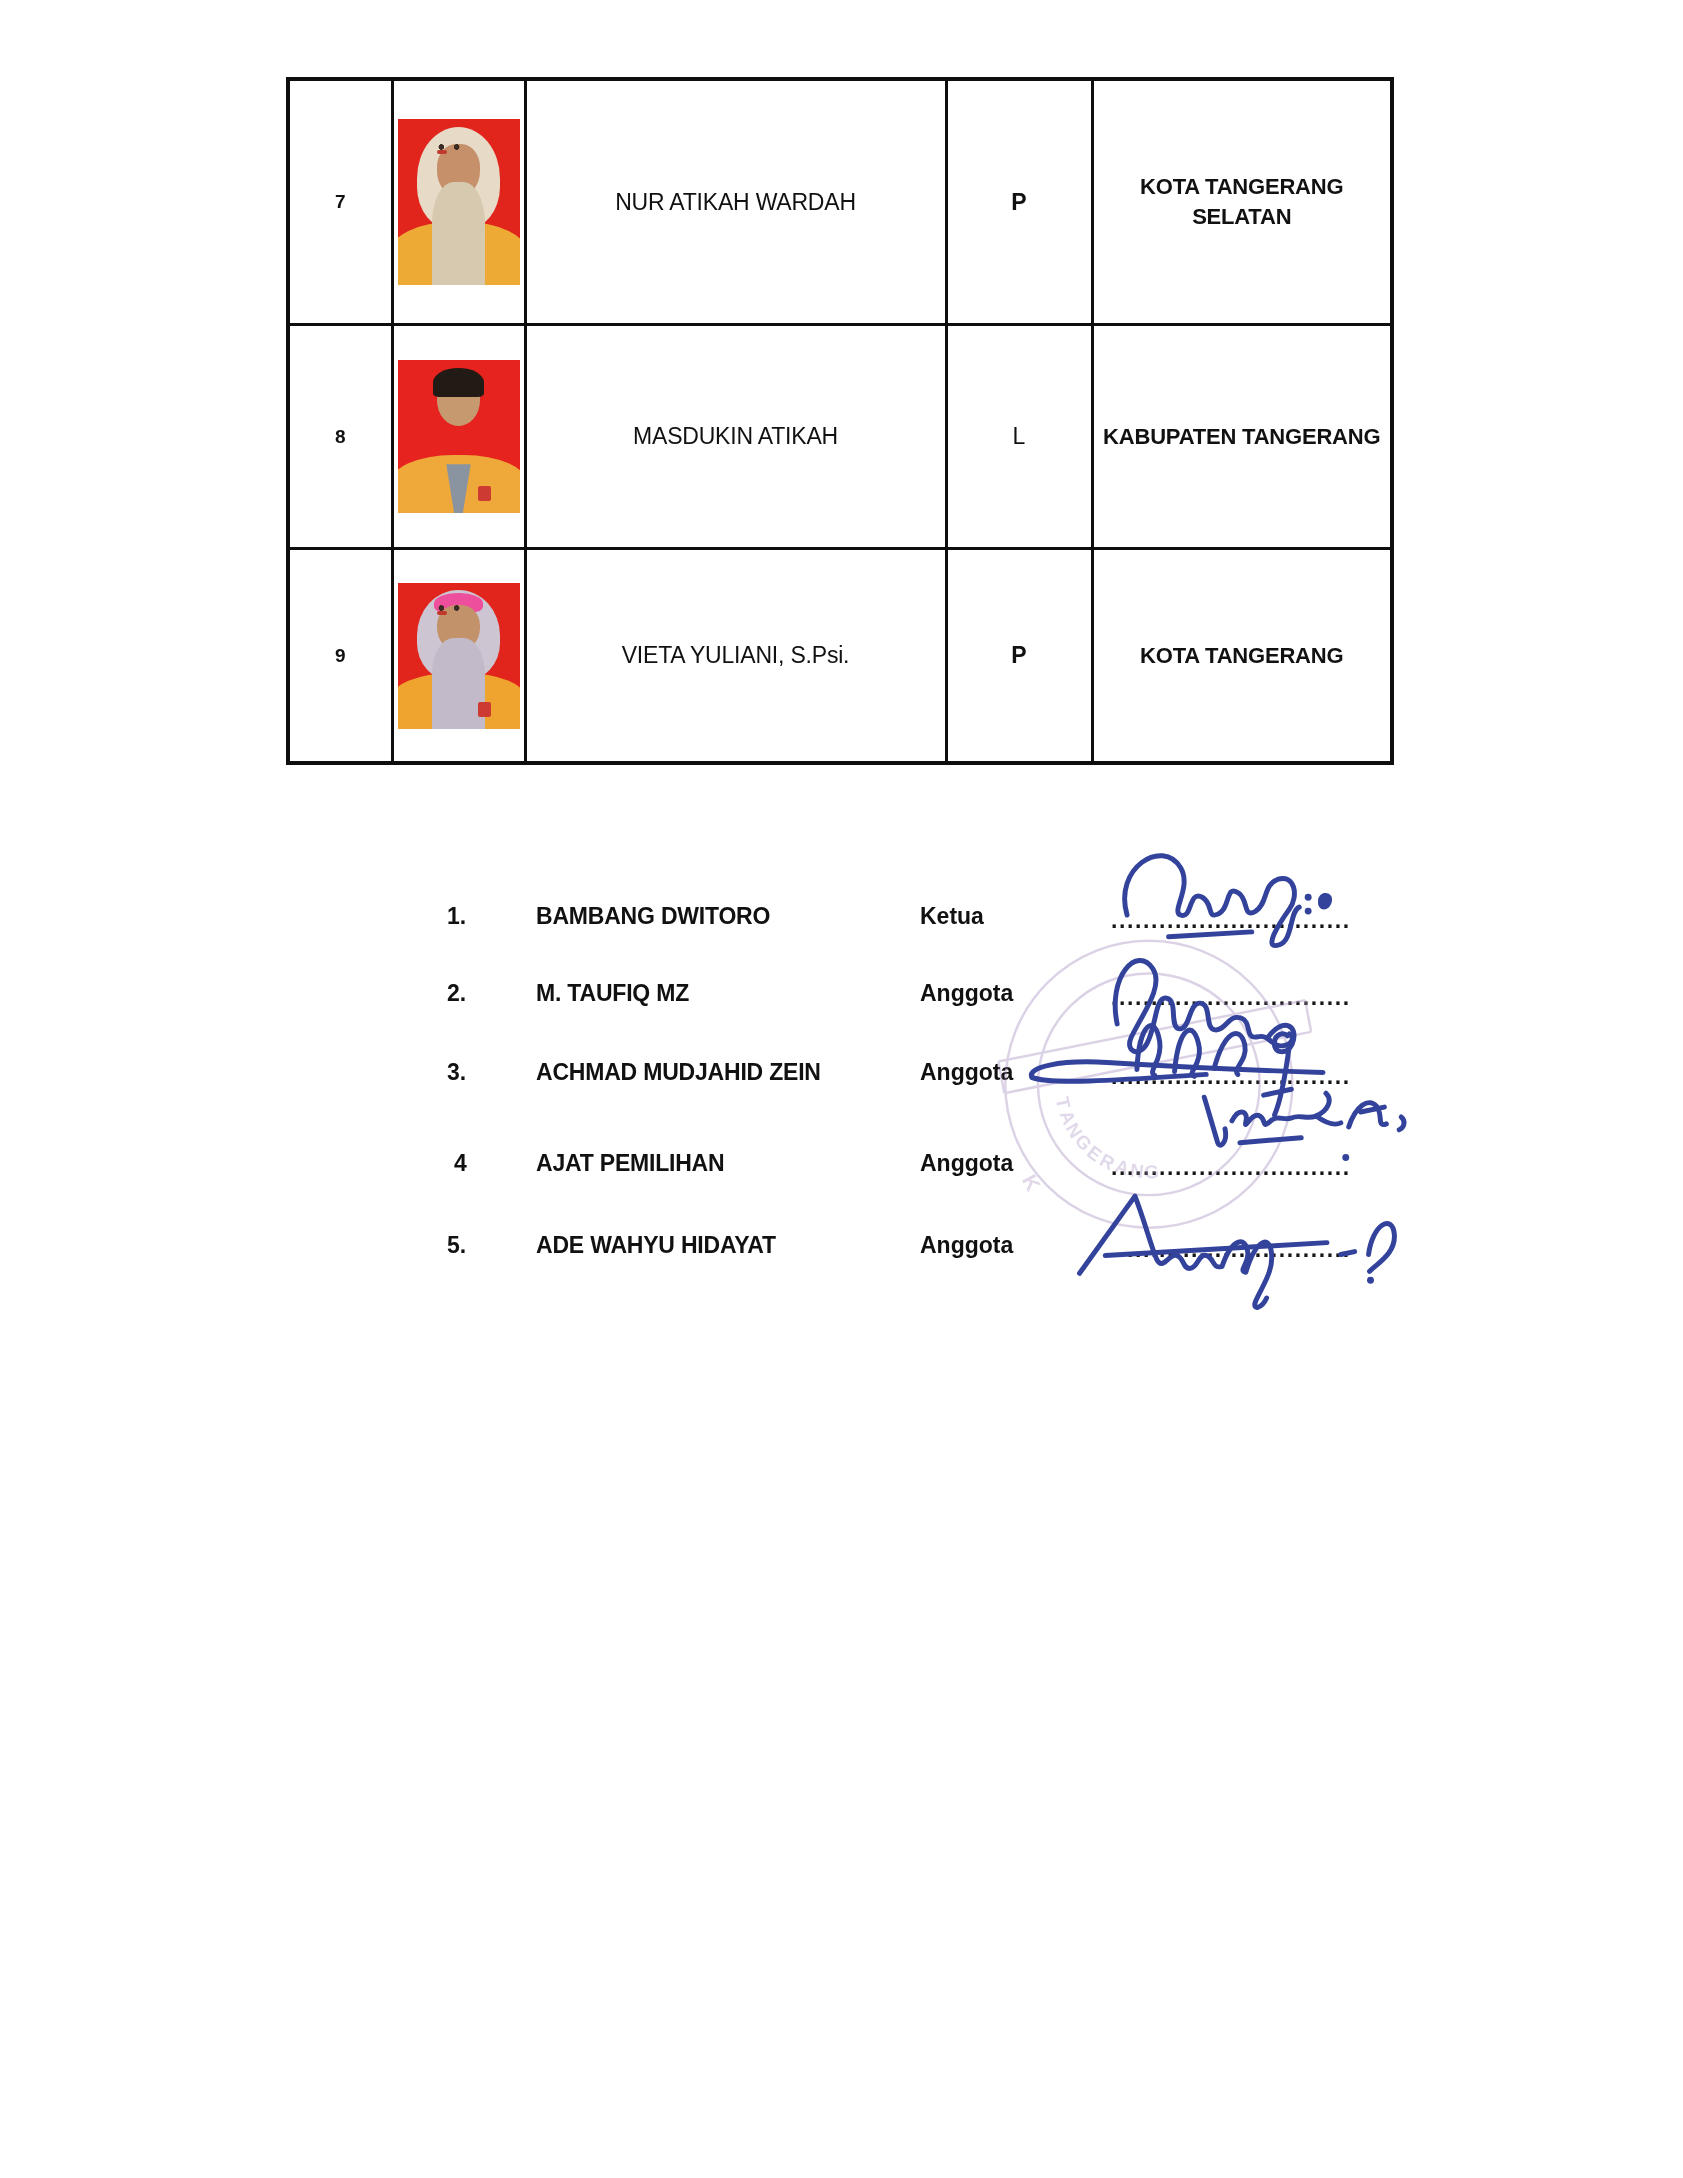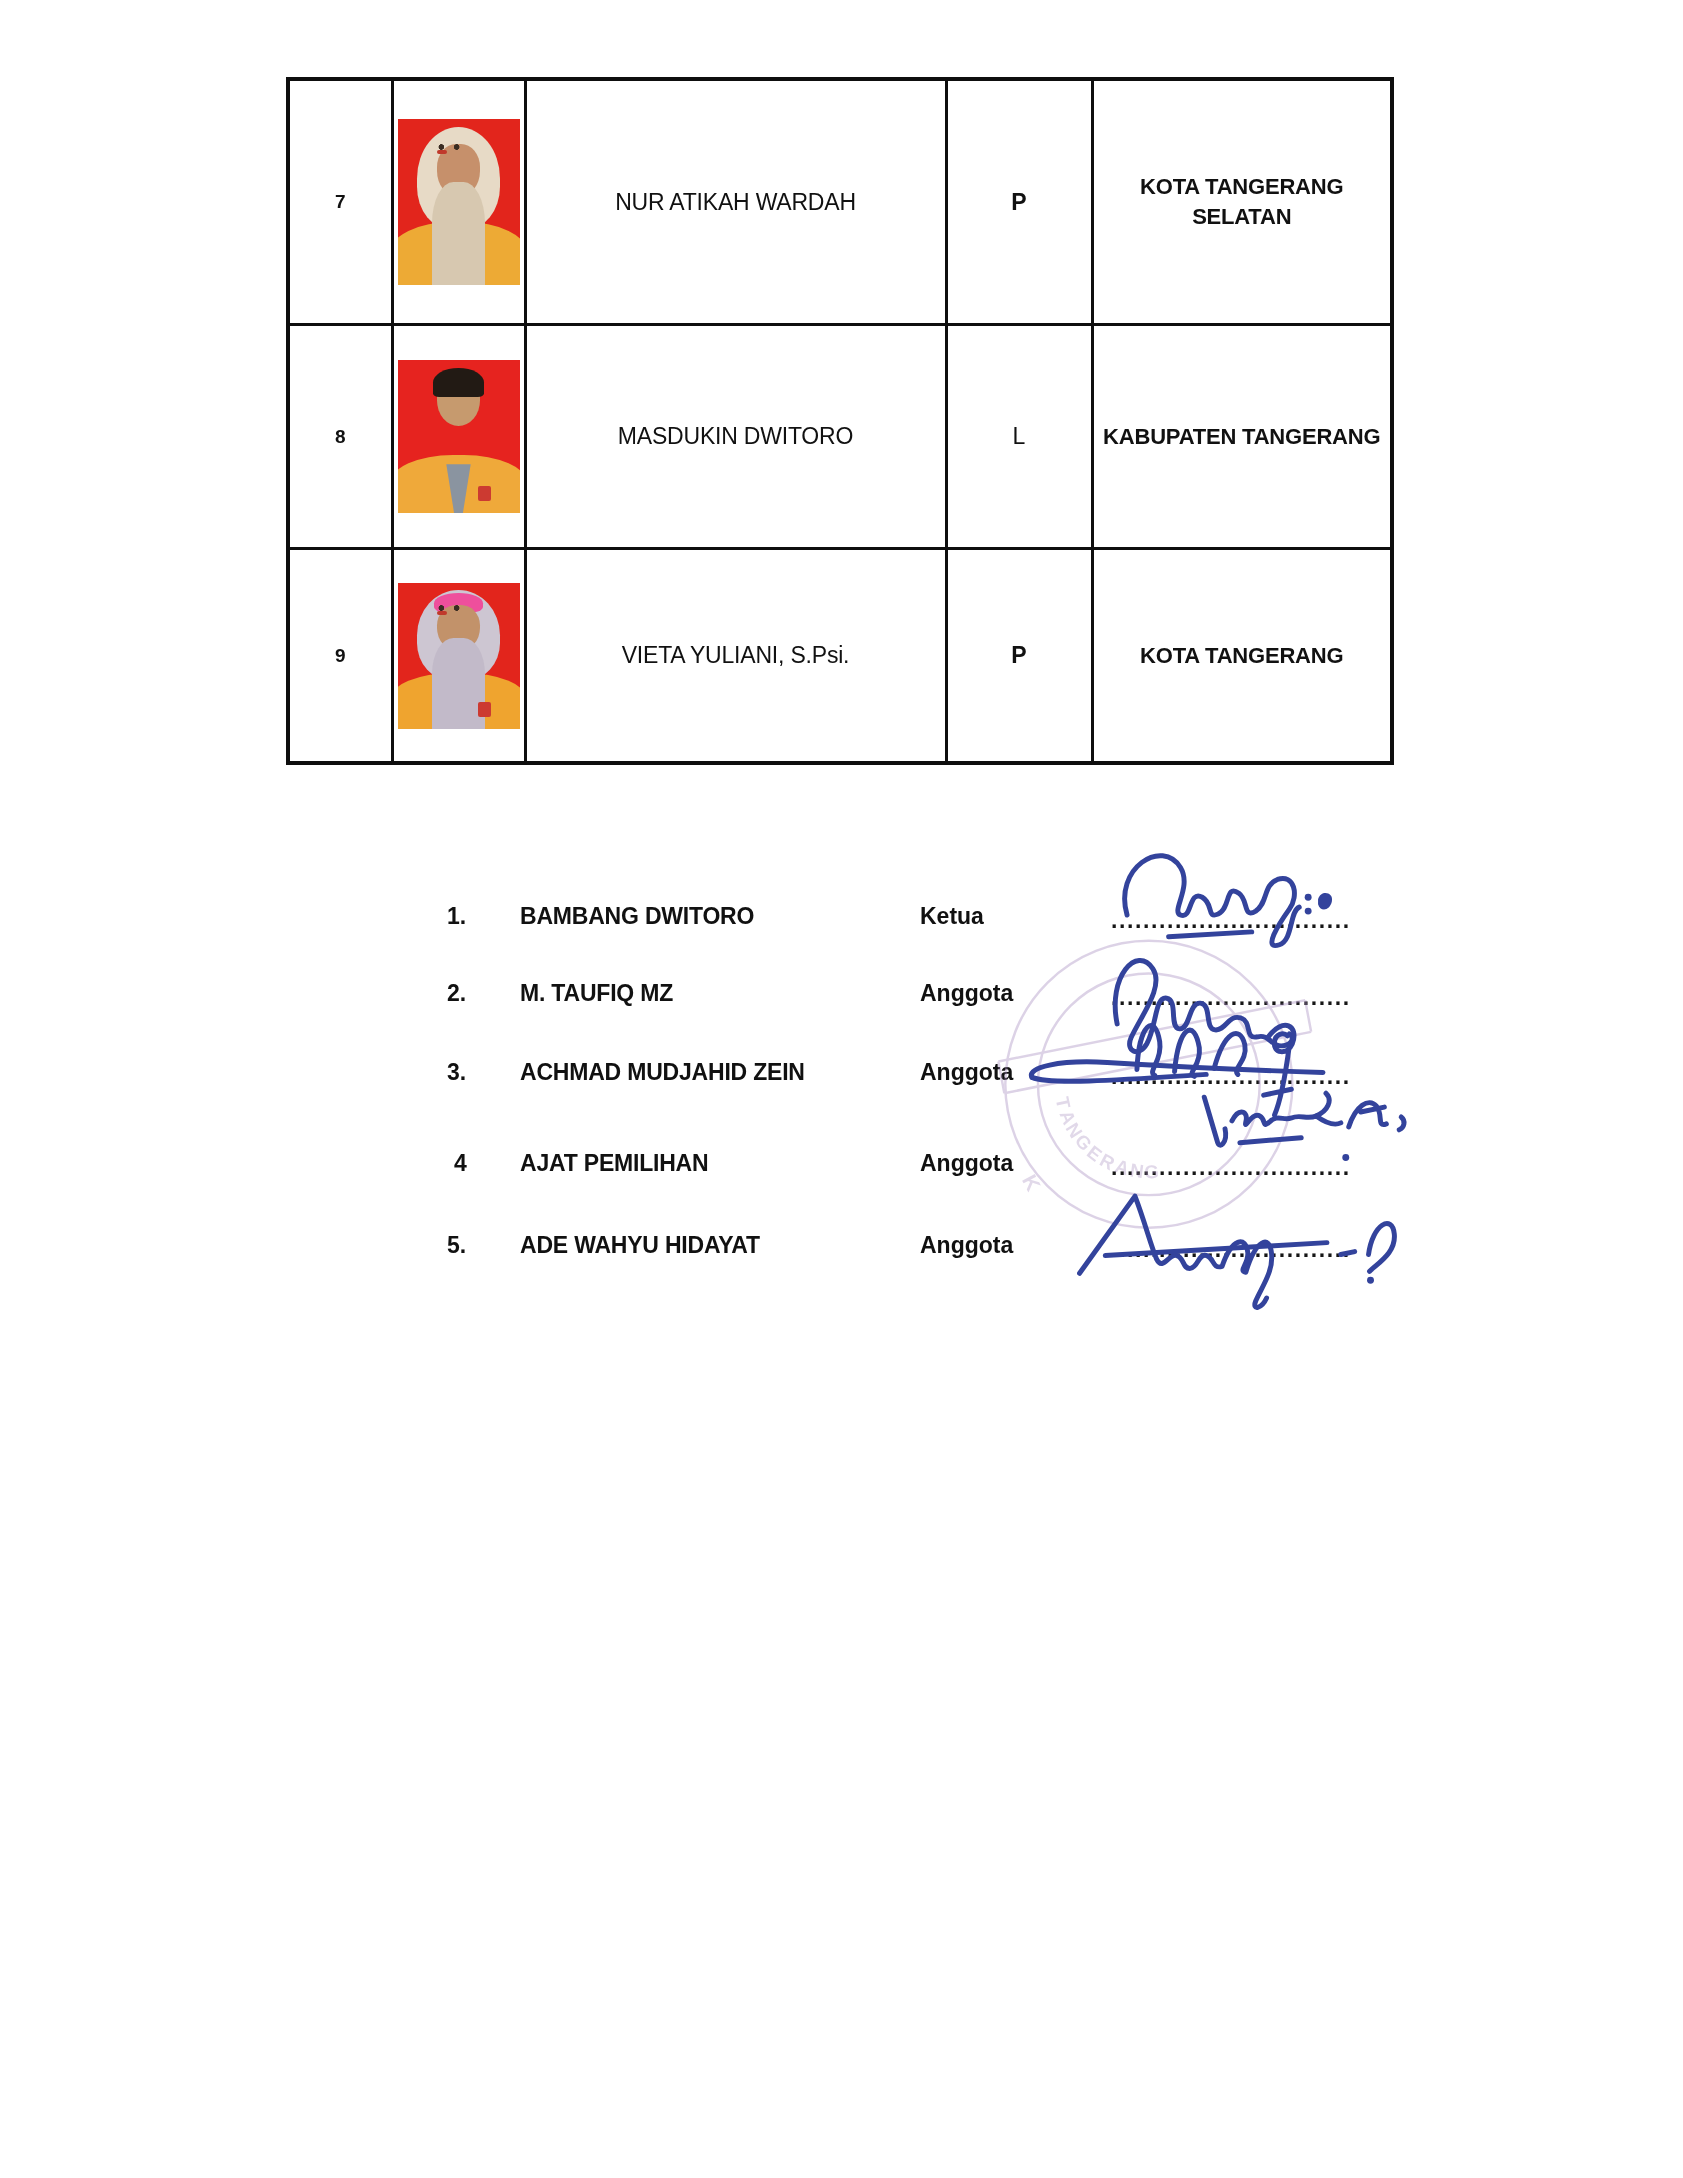--- a/index.html
+++ b/index.html
@@ -93,21 +93,21 @@
   .closing{
     position:absolute;left:446px;top:796px;width:806px;
     text-align:center;line-height:31px;
   }
   .closing .l1,.closing .l2{font-size:22px;font-weight:400;}
   .closing .l3{font-size:24px;font-weight:700;letter-spacing:-0.3px;}
 
   
   .signer{position:absolute;height:30px;line-height:30px;white-space:nowrap;}
   .signer .num{position:absolute;left:447px;width:46px;font-size:23px;font-weight:700;}
-  .signer .nm{position:absolute;left:520px;font-size:23px;font-weight:700;letter-spacing:-0.2px;}
+  .signer .nm{position:absolute;left:536px;font-size:23px;font-weight:700;letter-spacing:-0.2px;}
   .signer .rl{position:absolute;left:920px;font-size:23px;font-weight:700;}
   .dots{
     position:absolute;left:1111px;width:248px;height:30px;
     font-size:23px;font-weight:700;letter-spacing:1.6px;color:#161616;
     line-height:26px;overflow:hidden;
   }
 
   
   svg.ink{position:absolute;left:941px;top:812px;width:574px;height:505px;z-index:9;}
   .sigstroke{fill:none;stroke:#33439c;stroke-width:5;stroke-linecap:round;stroke-linejoin:round;}
@@ -156,21 +156,21 @@
             <div class="ph-face">
                 <div class="ph-eyes"></div>
                 <div class="ph-lips"></div>
               </div>
             <div class="ph-headwear"></div>
             <div class="ph-body"></div>
             <div class="ph-shirt"></div>
             <div class="ph-badge"></div>
           </div>
         </td>
-        <td class="c-name"><span>MASDUKIN DWITORO</span></td>
+        <td class="c-name"><span>MASDUKIN ATIKAH</span></td>
         <td class="c-gender"><span>L</span></td>
         <td class="c-region"><span>KABUPATEN TANGERANG</span></td>
       </tr>
       <tr style="height:163px">
         <td class="c-no"><span>9</span></td>
         <td>
           <div class="photo photo--hijab" style="height: 146px; --bg: #e2251c; --headwear: #cdc6d2; --drape: #c2bac9; --skin: #c2926a; --garment: #efa42f; --lip: #c0392b; --cap: #ee4f9c; --shirt: transparent; --badge: #cc3a31;">
             <div class="ph-headwear"></div>
             <div class="ph-cap"></div>
             <div class="ph-face">

